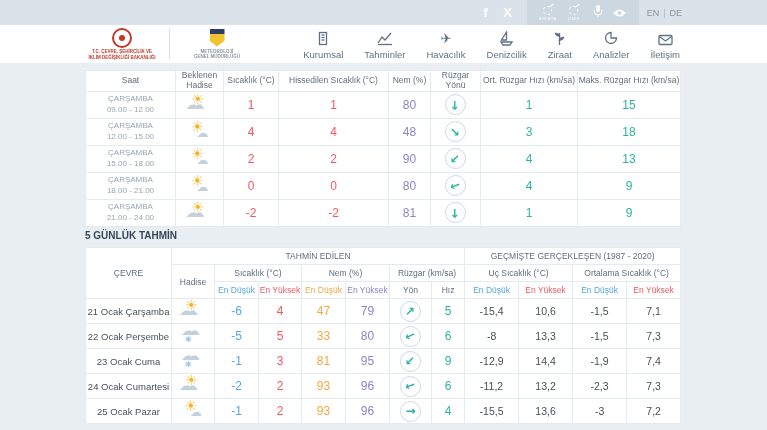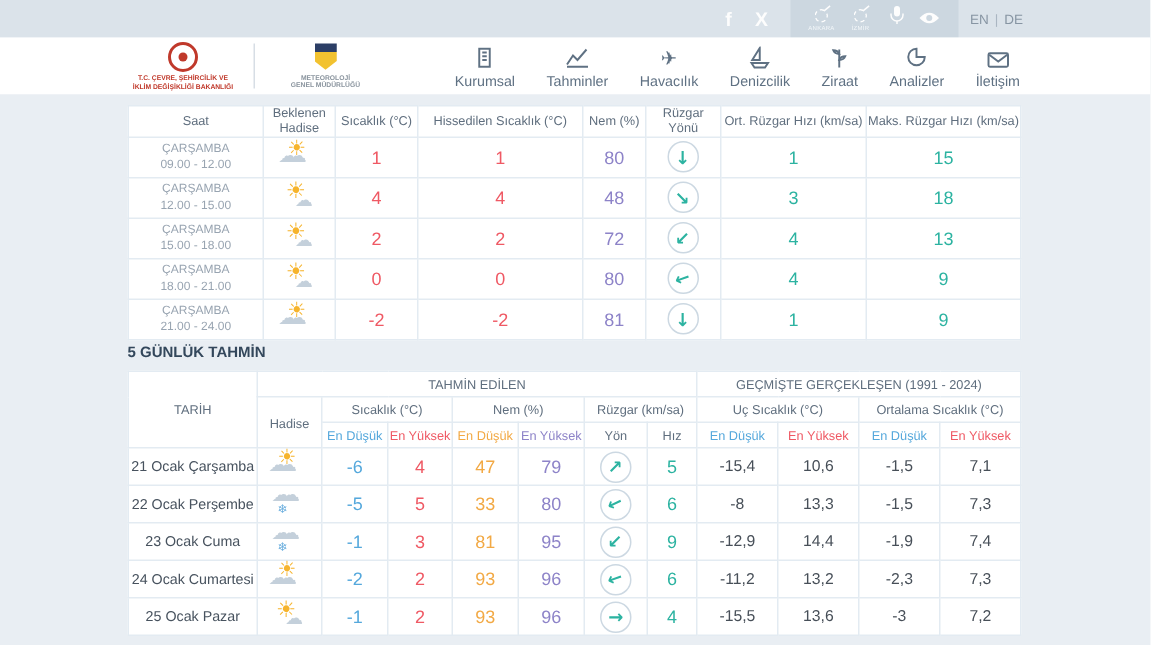--- a/index.html
+++ b/index.html
@@ -255,21 +255,21 @@
         <td class="v v-teal">18</td>
       </tr>
       <tr>
         <td class="daytime">
               <div>ÇARŞAMBA</div>
               <div>15.00 - 18.00</div>
             </td>
         <td><span class="wi wi-sun-cloud"></span></td>
         <td class="v v-red">2</td>
         <td class="v v-red">2</td>
-        <td class="v v-purple">72</td>
+        <td class="v v-purple">90</td>
         <td><span class="wind-circle">
                 <span class="wind-arrow" style="transform: rotate(135deg);">→</span>
               </span></td>
         <td class="v v-teal">4</td>
         <td class="v v-teal">13</td>
       </tr>
       <tr>
         <td class="daytime">
               <div>ÇARŞAMBA</div>
               <div>18.00 - 21.00</div>
@@ -314,23 +314,23 @@
           <col style="width:44px">
           <col style="width:42px">
           <col style="width:33px">
           <col style="width:54px">
           <col style="width:54px">
           <col style="width:54px">
           <col style="width:54px">
         </colgroup>
       <tbody>
           <tr>
-        <th rowspan="3">TARİH</th>
+        <th rowspan="3">ÇEVRE</th>
         <th colspan="7">TAHMİN EDİLEN</th>
-        <th colspan="4">GEÇMİŞTE GERÇEKLEŞEN (1991 - 2024)</th>
+        <th colspan="4">GEÇMİŞTE GERÇEKLEŞEN (1987 - 2020)</th>
       </tr>
       <tr>
         <th rowspan="2">Hadise</th>
         <th colspan="2">Sıcaklık (°C)</th>
         <th colspan="2">Nem (%)</th>
         <th colspan="2">Rüzgar (km/sa)</th>
         <th colspan="2">Uç Sıcaklık (°C)</th>
         <th colspan="2">Ortalama Sıcaklık (°C)</th>
       </tr>
       <tr>

